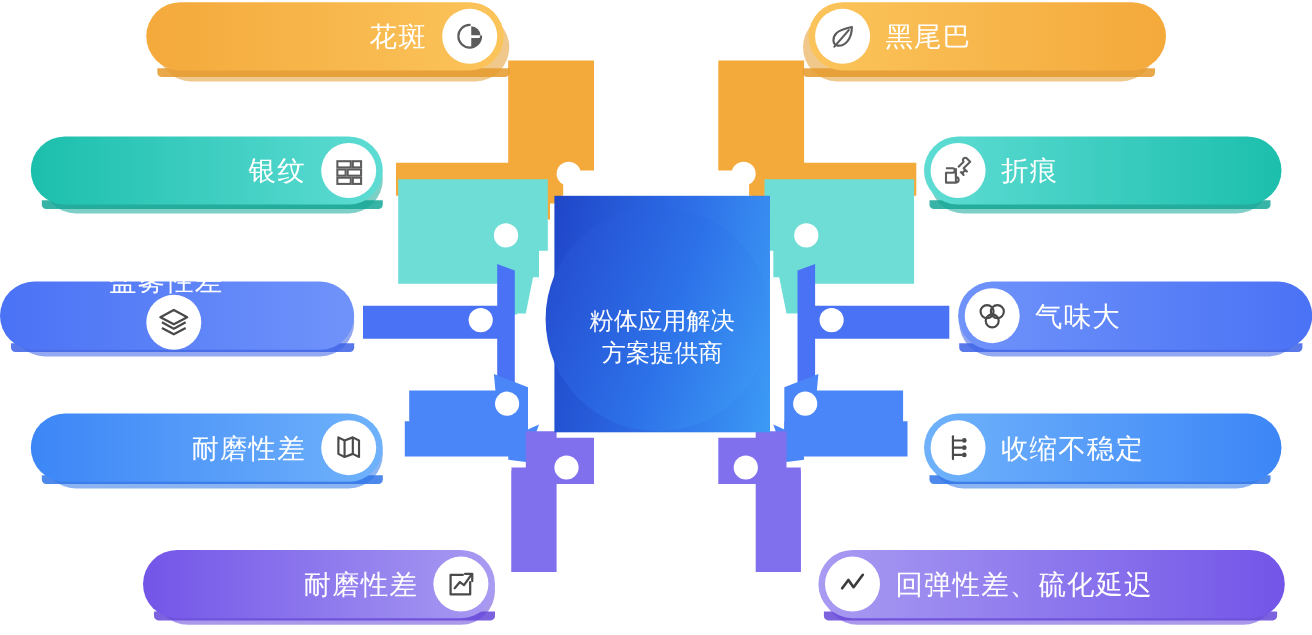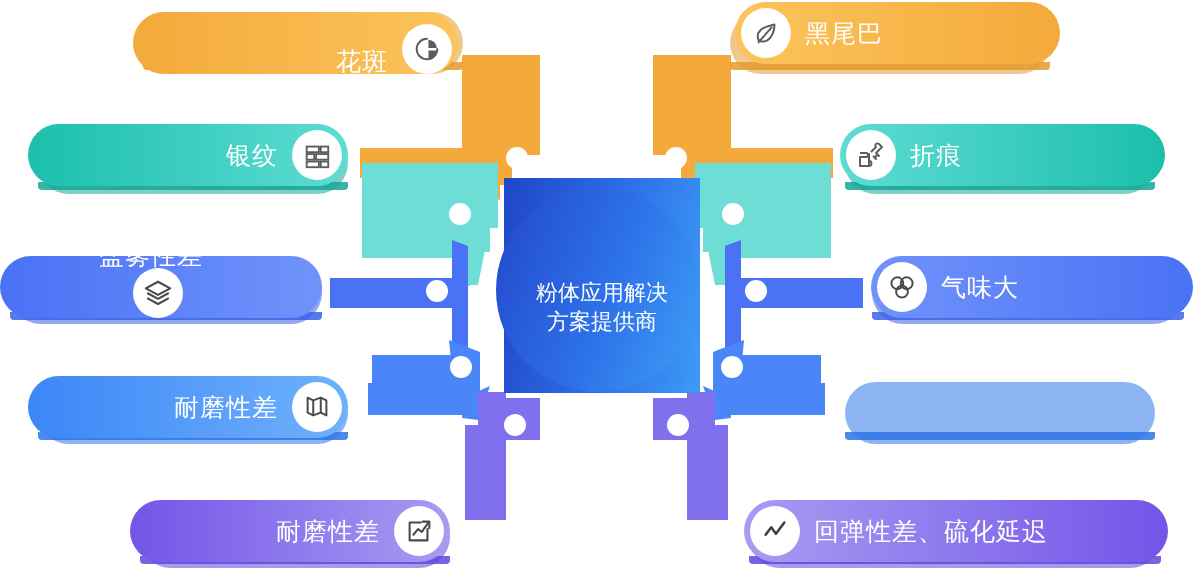--- a/index.html
+++ b/index.html
@@ -151,21 +151,21 @@
     <div id="center-sq"></div>
     <div id="center-circle"></div>
     <div id="center-label">
       <span>粉体应用解决</span>
       <span>方案提供商</span>
     </div>
   </div>
 
   <div class="plate c-orange-d" style="left:143px;top:12px;width:320px;"></div>
   <div class="plate2 c-orange-d" style="left:143px;top:62px;width:320px;border-radius:0 0 4px 4px;"></div>
-  <div class="bar left c-orange" style="left:133px;top:12px;width:325px;align-items:flex-end;">
+  <div class="bar left c-orange" style="left:133px;top:2px;width:325px;">
     <span class="lbl">花斑</span>
     <span class="ico">
       <svg width="30" height="30" viewBox="0 0 32 32" fill="none" stroke="#5c5c5c" stroke-width="2.1">
         <path d="M16 5 A11 11 0 1 0 27 16" stroke-linecap="round"></path>
         <path d="M17.5 6.2 L17.5 15 L26.5 15 A9.2 9.2 0 0 0 17.5 6.2 Z" fill="#5c5c5c" stroke="none"></path>
         <path d="M17.5 17.6 L17.5 26.4 A9.2 9.2 0 0 0 26.4 17.6 Z" fill="#5c5c5c" stroke="none"></path>
       </svg>
     </span>
   </div>
 
@@ -257,20 +257,34 @@
         <circle cx="11" cy="12" r="6.3"></circle>
         <circle cx="21" cy="12" r="6.3"></circle>
         <circle cx="16" cy="21" r="6.3"></circle>
       </svg>
     </span>
     <span class="lbl">气味大</span>
   </div>
 
   <div class="plate c-blue2-d" style="left:845px;top:382px;width:310px;"></div>
   <div class="plate2 c-blue2-d" style="left:845px;top:432px;width:310px;border-radius:0 0 4px 4px;"></div>
+  <div class="bar right c-blue2-r" style="left:840px;top:376px;width:325px;">
+    <span class="ico">
+      <svg width="30" height="30" viewBox="0 0 32 32" fill="none" stroke="#4a4a4a" stroke-width="2.1" stroke-linecap="round">
+        <path d="M11 5 L11 27"></path>
+        <path d="M11 16 L19 16"></path>
+        <path d="M11 9 L19 9"></path>
+        <path d="M11 23 L19 23"></path>
+        <circle cx="22" cy="9" r="2.3" fill="#4a4a4a" stroke="none"></circle>
+        <circle cx="22" cy="16" r="2.3" fill="#4a4a4a" stroke="none"></circle>
+        <circle cx="22" cy="23" r="2.3" fill="#4a4a4a" stroke="none"></circle>
+      </svg>
+    </span>
+    <span class="lbl">收缩不稳定</span>
+  </div>
 
   <div class="plate c-purple-d" style="left:749px;top:506px;width:412px;"></div>
   <div class="plate2 c-purple-d" style="left:749px;top:556px;width:412px;border-radius:0 0 4px 4px;"></div>
   <div class="bar right c-purple-r" style="left:744px;top:500px;width:424px;">
     <span class="ico">
       <svg width="30" height="30" viewBox="0 0 32 32" fill="none" stroke="#3d3d3d" stroke-width="2.6" stroke-linecap="round" stroke-linejoin="round">
         <path d="M6 20 L12 12 L17 19 L26 7"></path>
       </svg>
     </span>
     <span class="lbl">回弹性差、硫化延迟</span>

